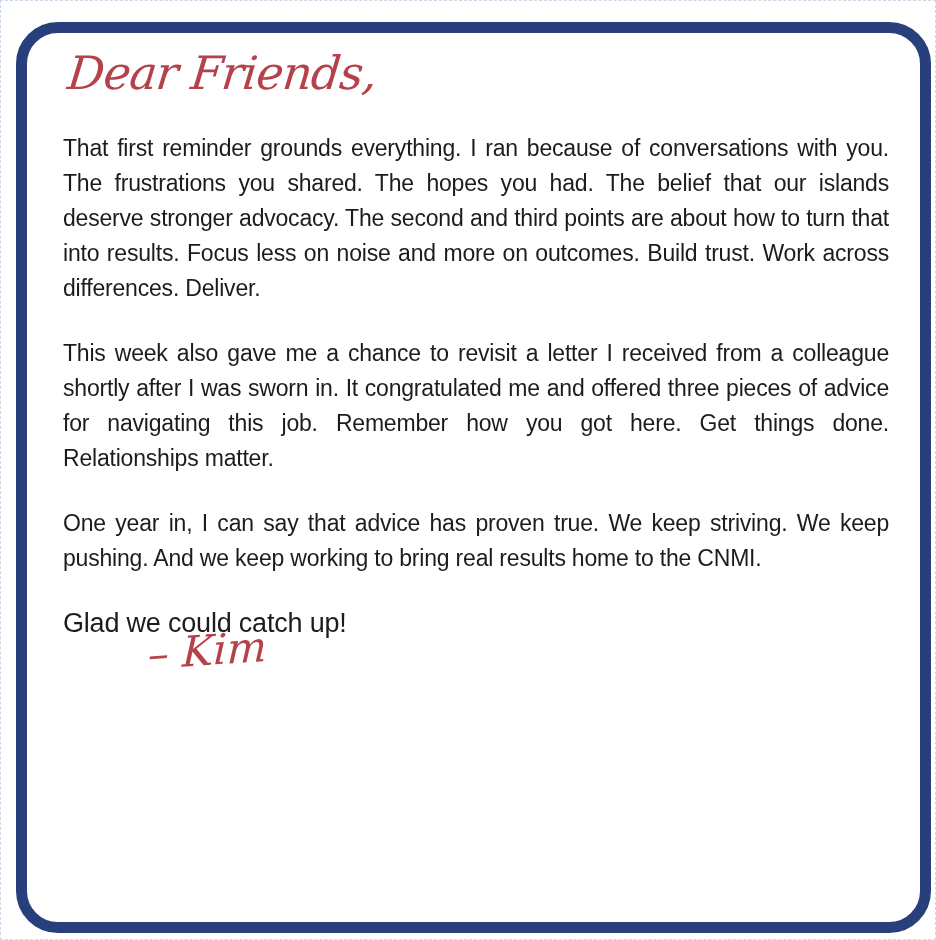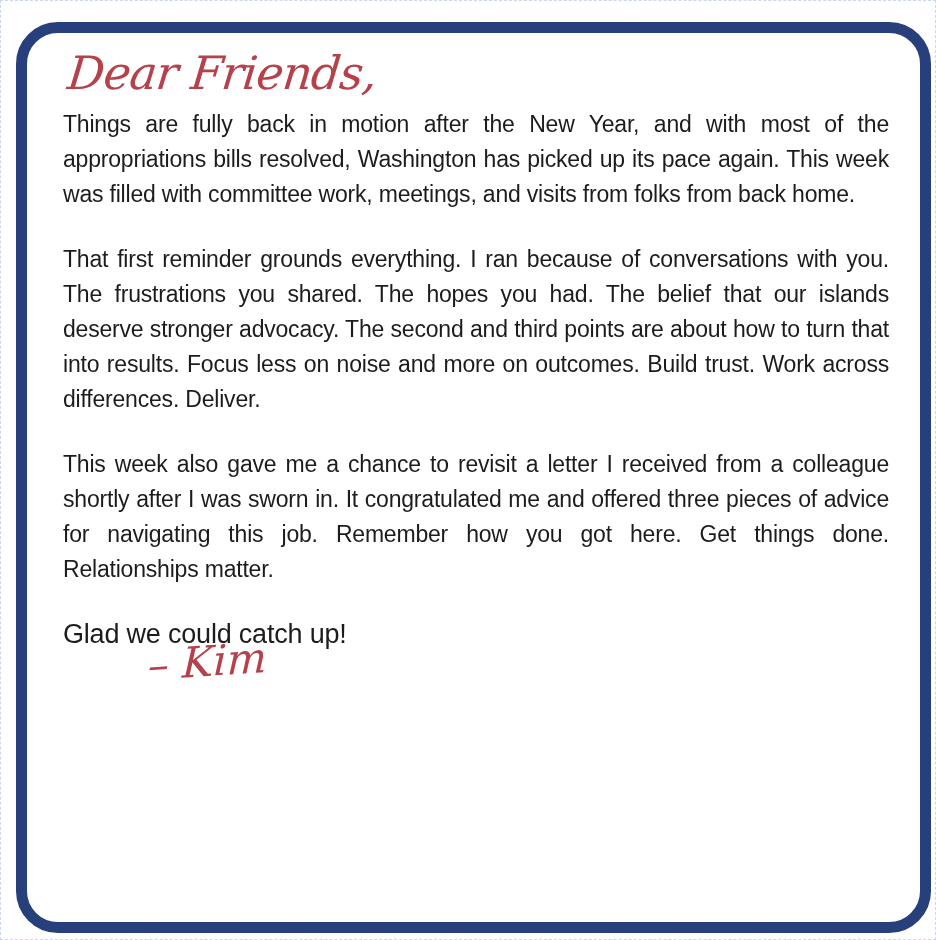--- a/index.html
+++ b/index.html
@@ -84,24 +84,24 @@
     width: max-content;
   }
 </style>
 </head>
 <body>
 
 <div class="page">
   <div class="letter-card">
     <div class="salutation">Dear Friends,</div>
 
-    <p class="body-paragraph first">Things are fully back in motion after the New Year, and with most of the appropriations bills resolved, Washington has picked up its pace again. This week was filled with committee work, meetings, and visits from folks from back home.</p>
 
     <p class="body-paragraph">That first reminder grounds everything. I ran because of conversations with you. The frustrations you shared. The hopes you had. The belief that our islands deserve stronger advocacy. The second and third points are about how to turn that into results. Focus less on noise and more on outcomes. Build trust. Work across differences. Deliver.</p>
 
     <p class="body-paragraph">This week also gave me a chance to revisit a letter I received from a colleague shortly after I was sworn in. It congratulated me and offered three pieces of advice for navigating this job. Remember how you got here. Get things done. Relationships matter.</p>
 
+    <p class="body-paragraph">One year in, I can say that advice has proven true. We keep striving. We keep pushing. And we keep working to bring real results home to the CNMI.</p>
 
     <p class="closing-line">Glad we could catch up!</p>
 
     <div class="signature">– Kim</div>
   </div>
 </div>
 
 </body></html>

